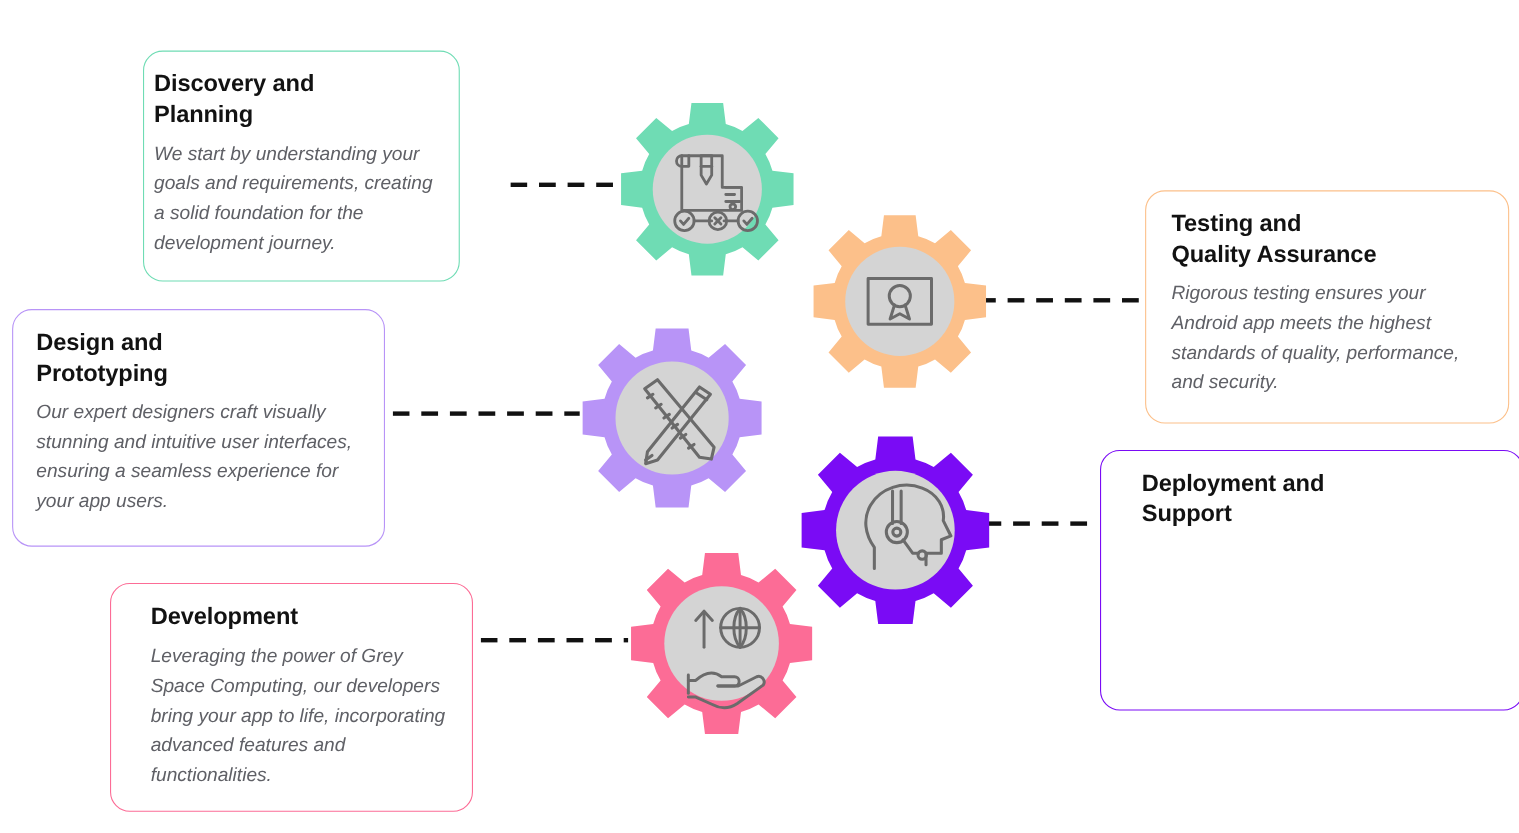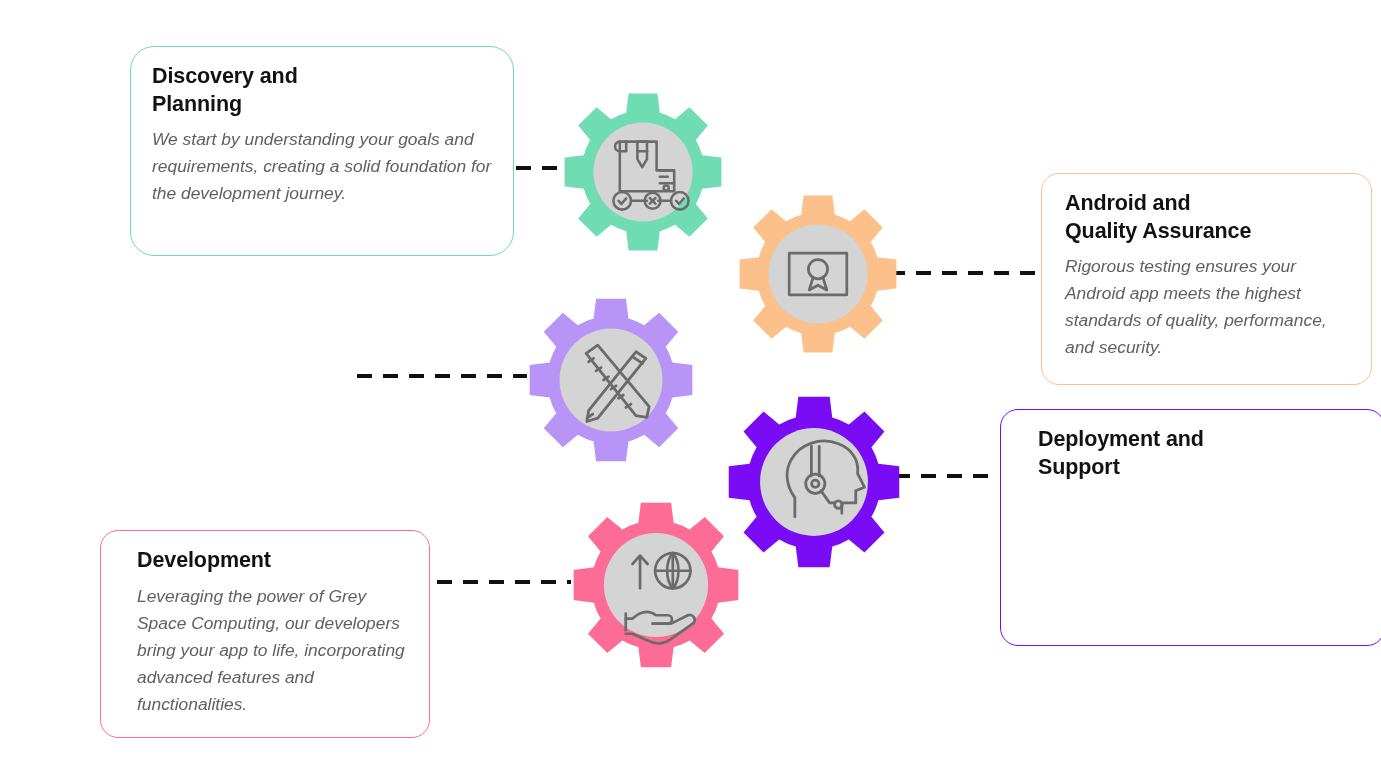--- a/index.html
+++ b/index.html
@@ -32,21 +32,21 @@
   }
   .card-body{
     font-size:17.4px;
     color:#5f6066;
     line-height:1.55;
     margin:0;
     font-style:italic;
   }
 
   
-  #card-discovery{left:130px;top:46px;width:384px;height:210px;border-color:#6FDCB4;padding-left:21px;border-radius:24px;}
+  #card-discovery{left:130px;top:46px;width:288px;height:210px;border-color:#6FDCB4;padding-left:9px;}
   #card-design{left:11px;top:281px;width:339px;height:216px;border-color:#B894F7;padding-left:21px;}
   #card-development{left:100px;top:530px;width:330px;height:208px;border-color:#FC6C96;padding-left:36px;}
   #card-testing{left:1041px;top:173px;width:331px;height:212px;border-color:#FCC08A;padding-left:23px;}
   #card-deployment{left:1000px;top:409px;width:385px;height:237px;border-color:#7A0BF5;padding-left:37px;}
 
   
   .dash{
     position:absolute;
     height:4px;
     background-image:linear-gradient(to right,#111 0 15px,transparent 15px 26px);
@@ -78,28 +78,33 @@
   <div class="dash" id="dash-development"></div>
   <div class="dash" id="dash-testing"></div>
   <div class="dash" id="dash-deployment"></div>
 
   <div class="card" id="card-discovery">
     <div class="card-title">Discovery and
 Planning</div>
     <div class="card-body">We start by understanding your goals and requirements, creating a solid foundation for the development journey.</div>
   </div>
 
+  <div class="card" id="card-design">
+    <div class="card-title">Design and
+Prototyping</div>
+    <div class="card-body">Our expert designers craft visually stunning and intuitive user interfaces, ensuring a seamless experience for your app users.</div>
+  </div>
 
   <div class="card" id="card-development">
     <div class="card-title">Development</div>
     <div class="card-body">Leveraging the power of Grey Space Computing, our developers bring your app to life, incorporating advanced features and functionalities.</div>
   </div>
 
   <div class="card" id="card-testing">
-    <div class="card-title">Android and
+    <div class="card-title">Testing and
 Quality Assurance</div>
     <div class="card-body">Rigorous testing ensures your Android app meets the highest standards of quality, performance, and security.</div>
   </div>
 
   <div class="card" id="card-deployment">
     <div class="card-title">Deployment and
 Support</div>
   </div>
 
   <div class="gear" id="gear-discovery">

